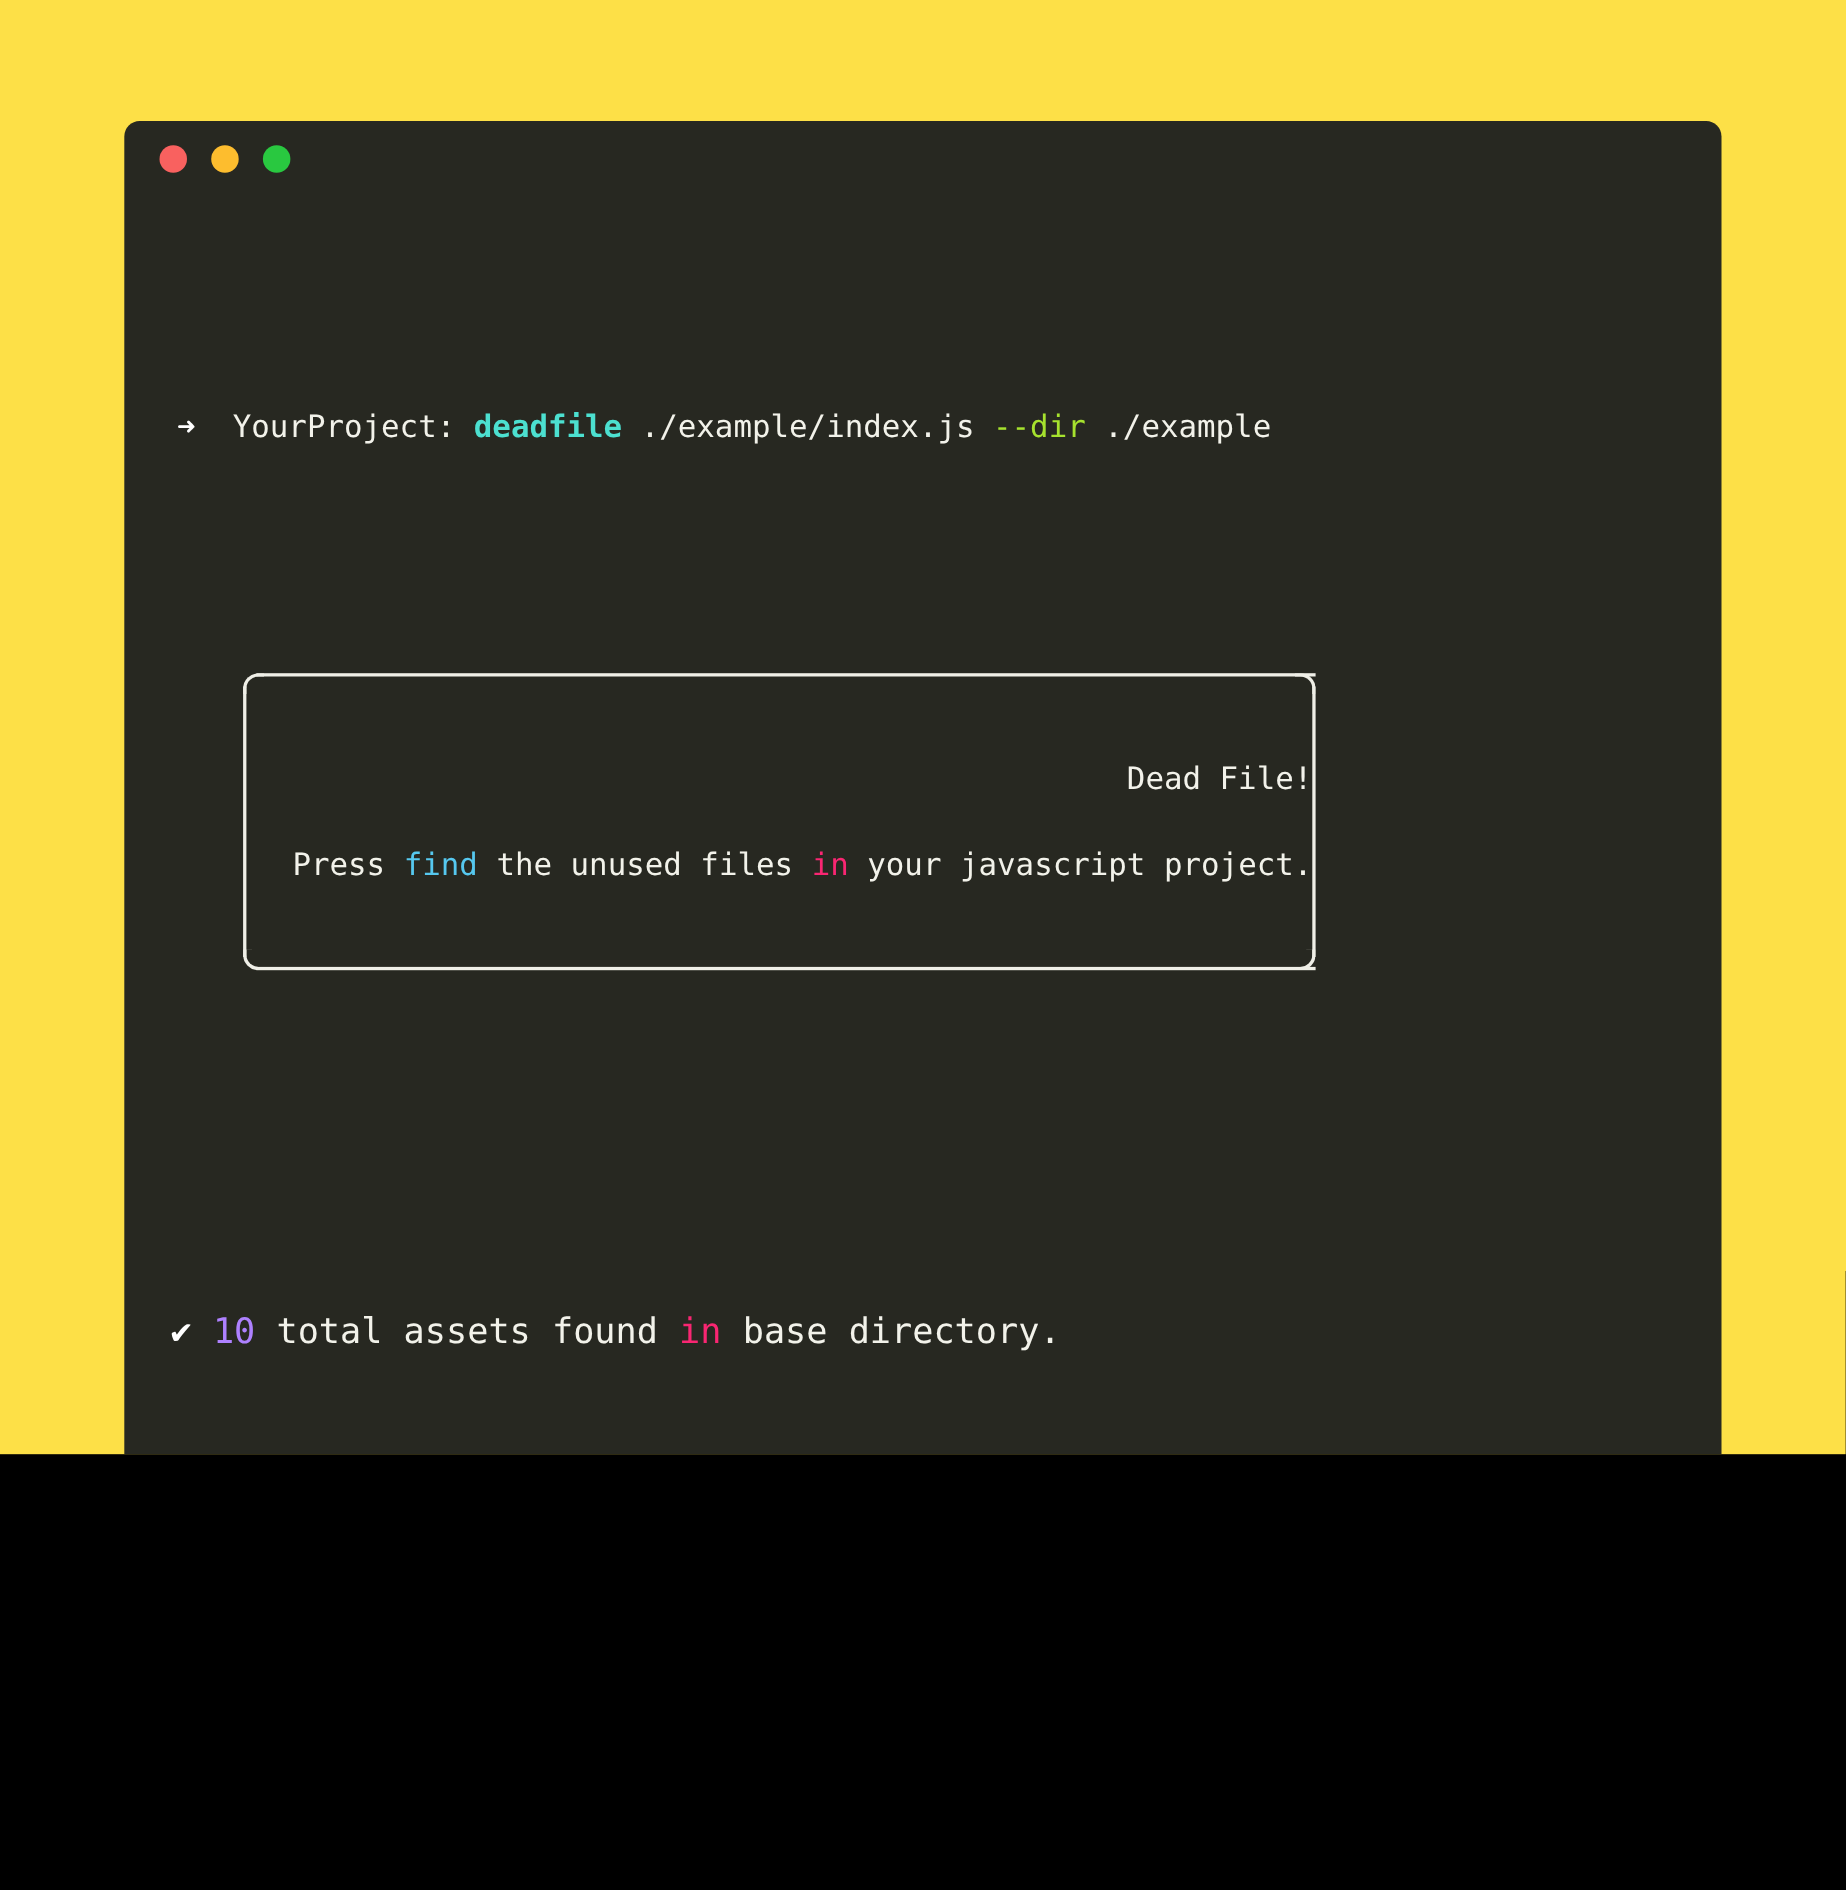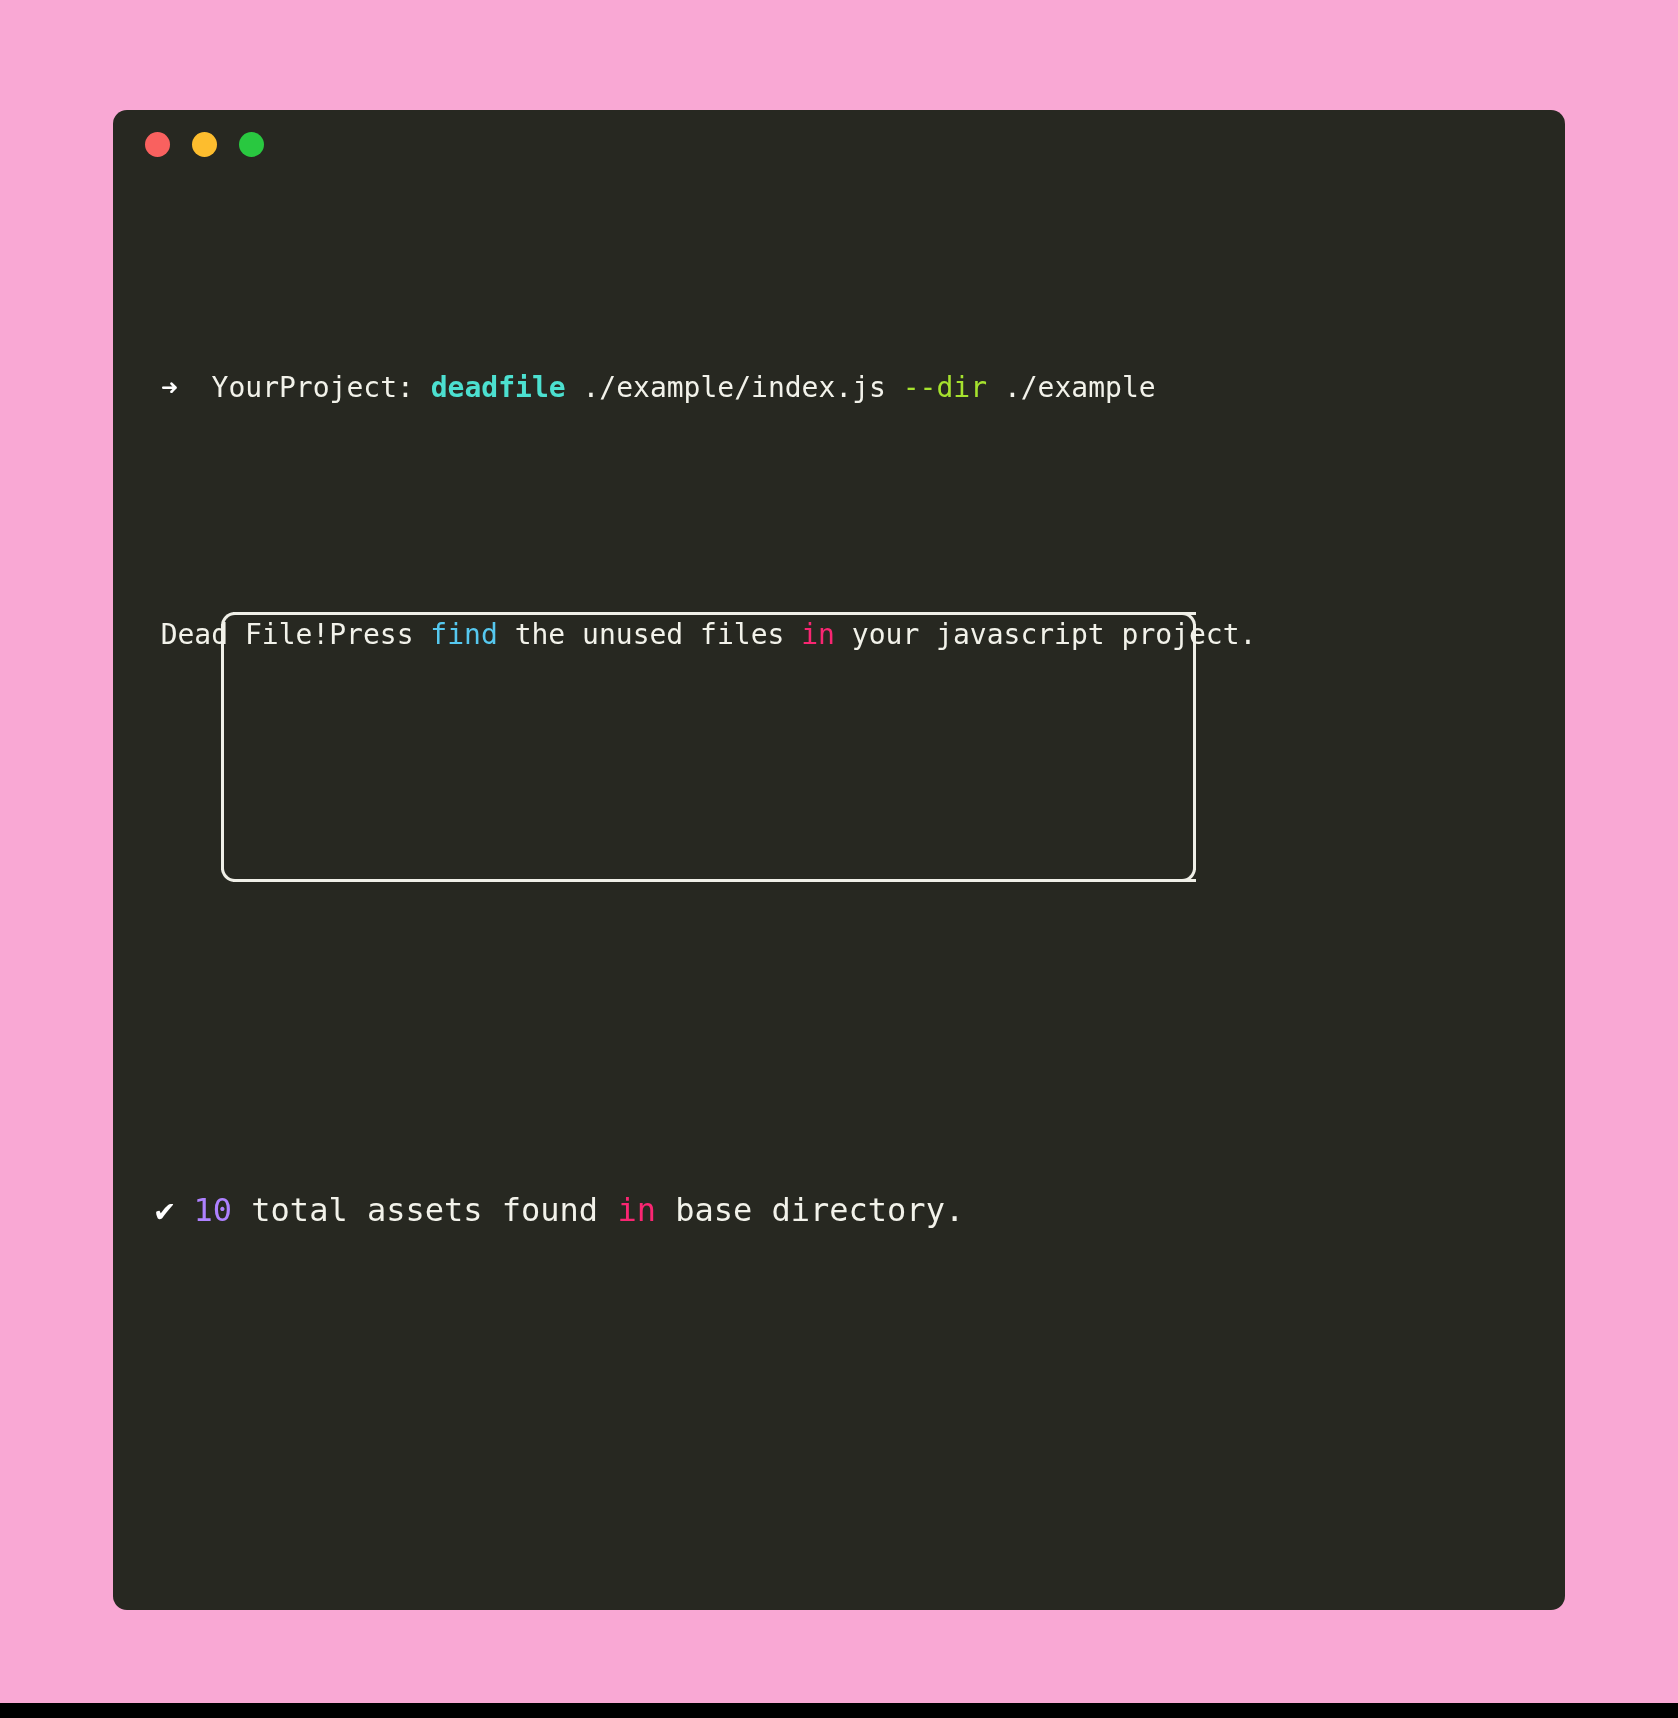--- a/index.html
+++ b/index.html
@@ -1,21 +1,21 @@
 <!DOCTYPE html>
 <html><head>
 <meta charset="utf-8">
 <style>
   html,body{margin:0;padding:0;background:#000;}
   body{
     width:1678px;height:1718px;
     font-family:"DejaVu Sans Mono","Liberation Mono",monospace;
     -webkit-font-smoothing:antialiased;
   }
-  .stage{position:relative;width:1678px;height:1703px;background:#f9a8d4;overflow:hidden;}
+  .stage{position:relative;width:1678px;height:1322px;background:#fde047;overflow:hidden;}
 
   .window{
     position:absolute;left:113px;top:110px;
     width:1452px;height:1500px;
     background:#272821;
     border-radius:14px;
     overflow:hidden;
   }
 
   .titlebar{position:absolute;left:0;top:0;width:100%;height:62px;}
@@ -59,21 +59,21 @@
   .boxwrap .edge-right{
     position:absolute;right:0;top:12px;width:3px;height:246px;background:#efefe7;
   }
   .corner{position:absolute;width:16px;height:16px;border:3px solid #efefe7;}
   .corner.tl{left:0;top:0;border-right:none;border-bottom:none;border-top-left-radius:14px;}
   .corner.tr{right:0;top:0;border-left:none;border-bottom:none;border-top-right-radius:14px;}
   .corner.bl{left:0;bottom:0;border-right:none;border-top:none;border-bottom-left-radius:14px;}
   .corner.br{right:0;bottom:0;border-left:none;border-top:none;border-bottom-right-radius:14px;}
   .boxbody{
     position:absolute;left:3px;top:3px;right:3px;bottom:3px;
-    display:flex;flex-direction:row;justify-content:center;align-items:flex-start;
+    display:flex;flex-direction:column;justify-content:center;align-items:flex-end;
     text-align:center;
   }
   .box-title{font-size:28px;line-height:40px;margin-bottom:38px;}
   .box-line{font-size:28px;line-height:40px;}
 
   
   .checks{margin-top:62px;margin-left:12px;}
   .checkline{font-size:32px;line-height:40px;}
   .tick{color:#ffffff;}
 </style>

